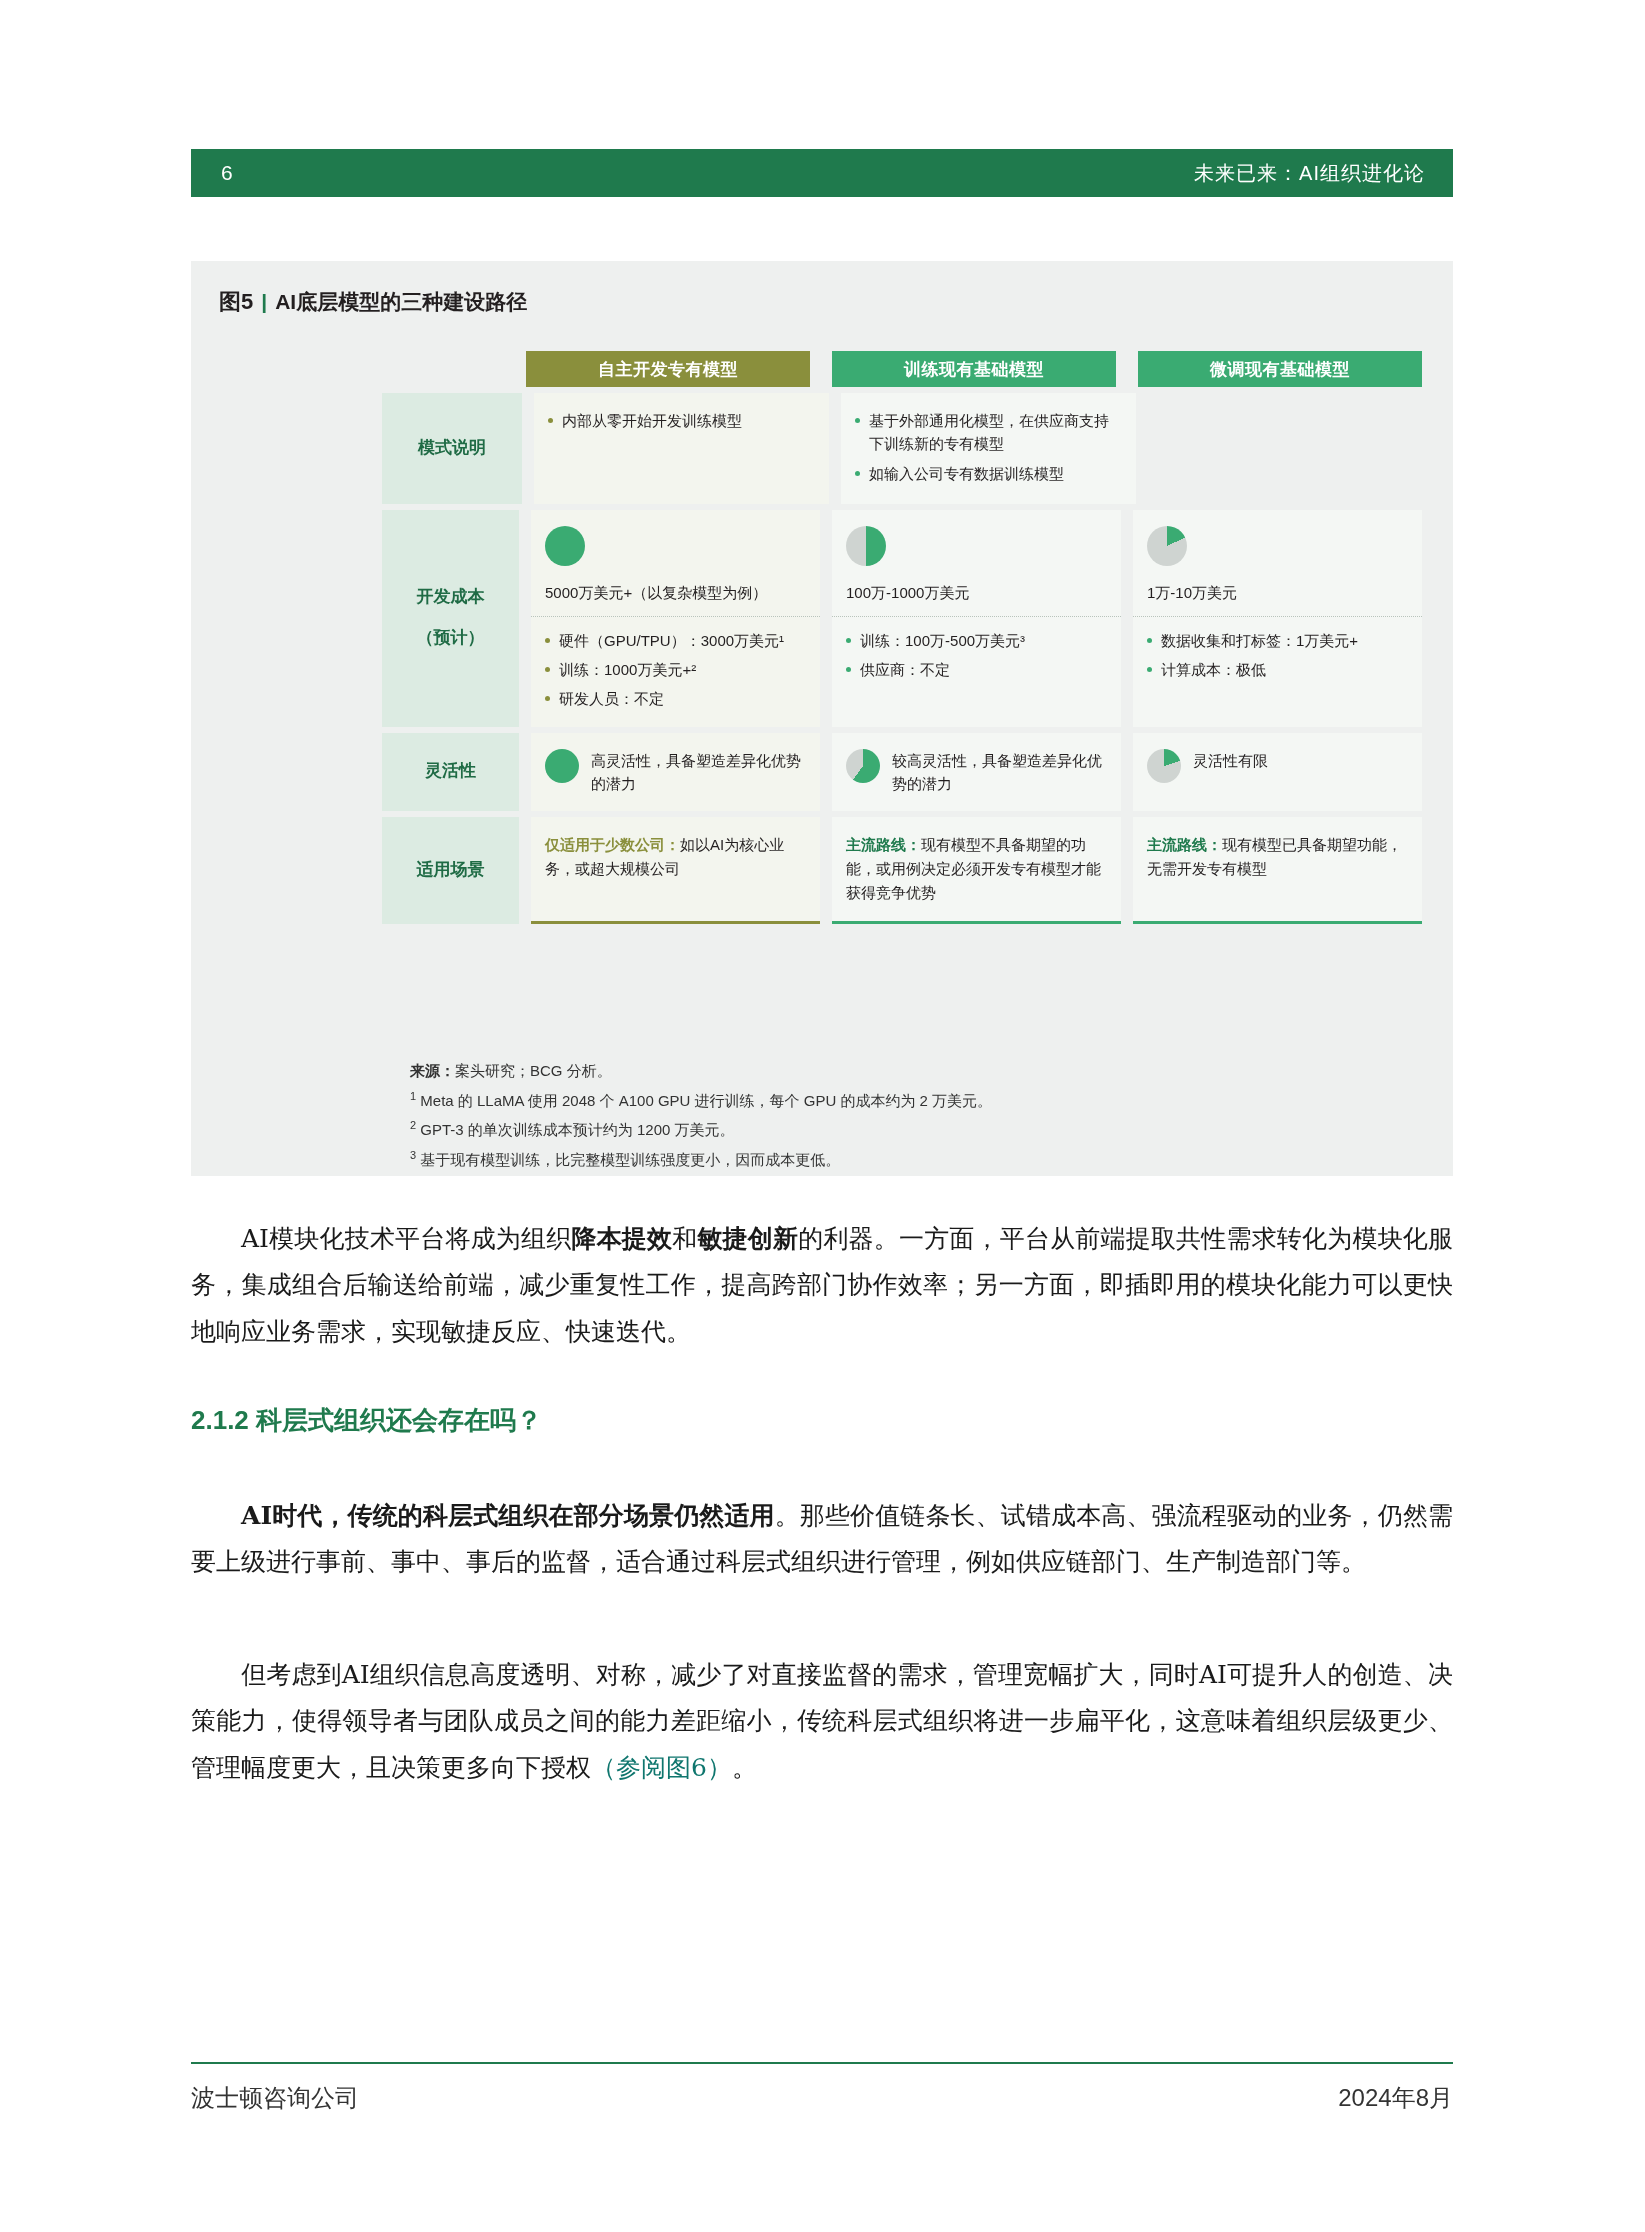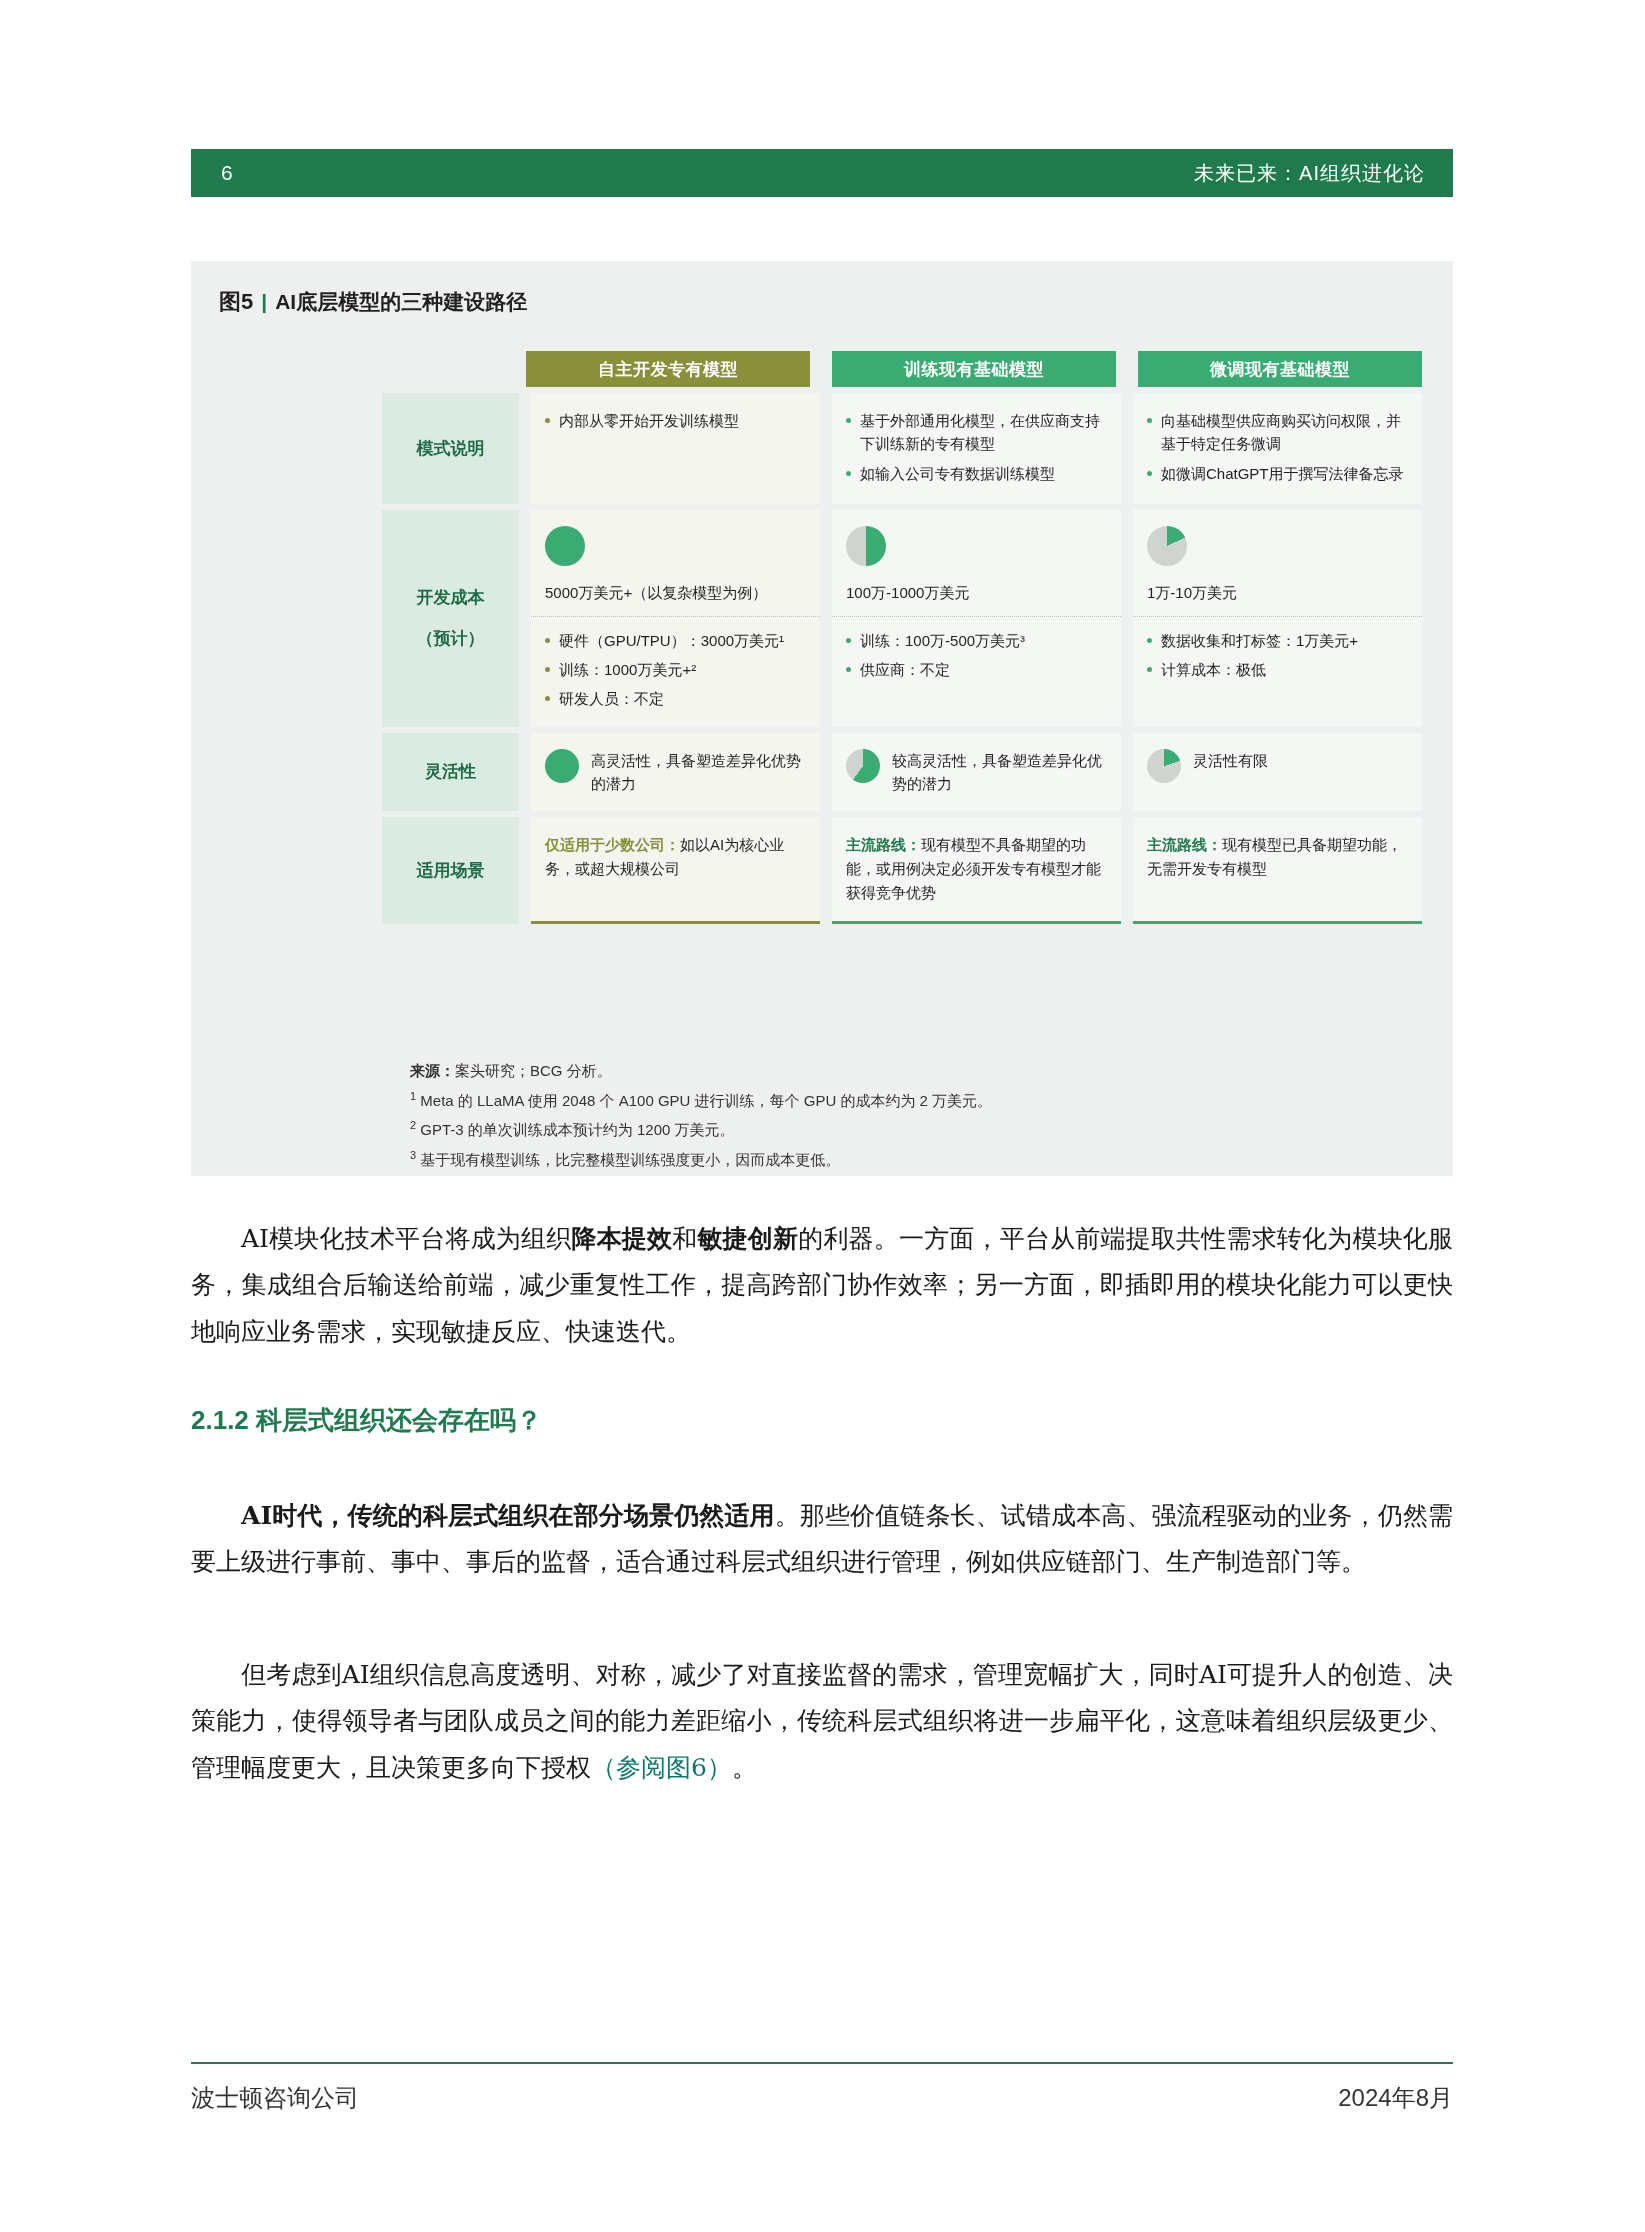--- a/index.html
+++ b/index.html
@@ -120,20 +120,21 @@
     background: #dcebe2;
     display: flex;
     align-items: center;
     justify-content: center;
     text-align: center;
     font-size: 17px;
     font-weight: bold;
     color: #1f6b45;
     line-height: 1.5;
     padding: 0 4px;
+    font-family: Liberation Mono, monospace;
   }
   .cell {
     width: 295px;
     background: #f4f7f4;
     padding: 16px 14px 16px 14px;
     box-sizing: border-box;
     font-size: 15px;
     line-height: 1.55;
     color: #231f20;
     position: relative;
@@ -297,26 +298,20 @@
           <ul class="bullets olive">
             <li>内部从零开始开发训练模型</li>
           </ul>
         </div>
         <div class="cell" style="min-height:111px;">
           <ul class="bullets">
             <li>基于外部通用化模型，在供应商支持下训练新的专有模型</li>
             <li>如输入公司专有数据训练模型</li>
           </ul>
         </div>
-        <div class="cell" style="min-height:111px;">
-          <ul class="bullets">
-            <li>向基础模型供应商购买访问权限，并基于特定任务微调</li>
-            <li>如微调ChatGPT用于撰写法律备忘录</li>
-          </ul>
-        </div>
       </div>
 
       <div class="row">
         <div class="row-label" style="flex-direction:column;gap:16px;">
           <span>开发成本</span>
           <span>（预计）</span>
         </div>
 
         <div class="cell c1" style="min-height:159px;">
           <div class="cost-top">

